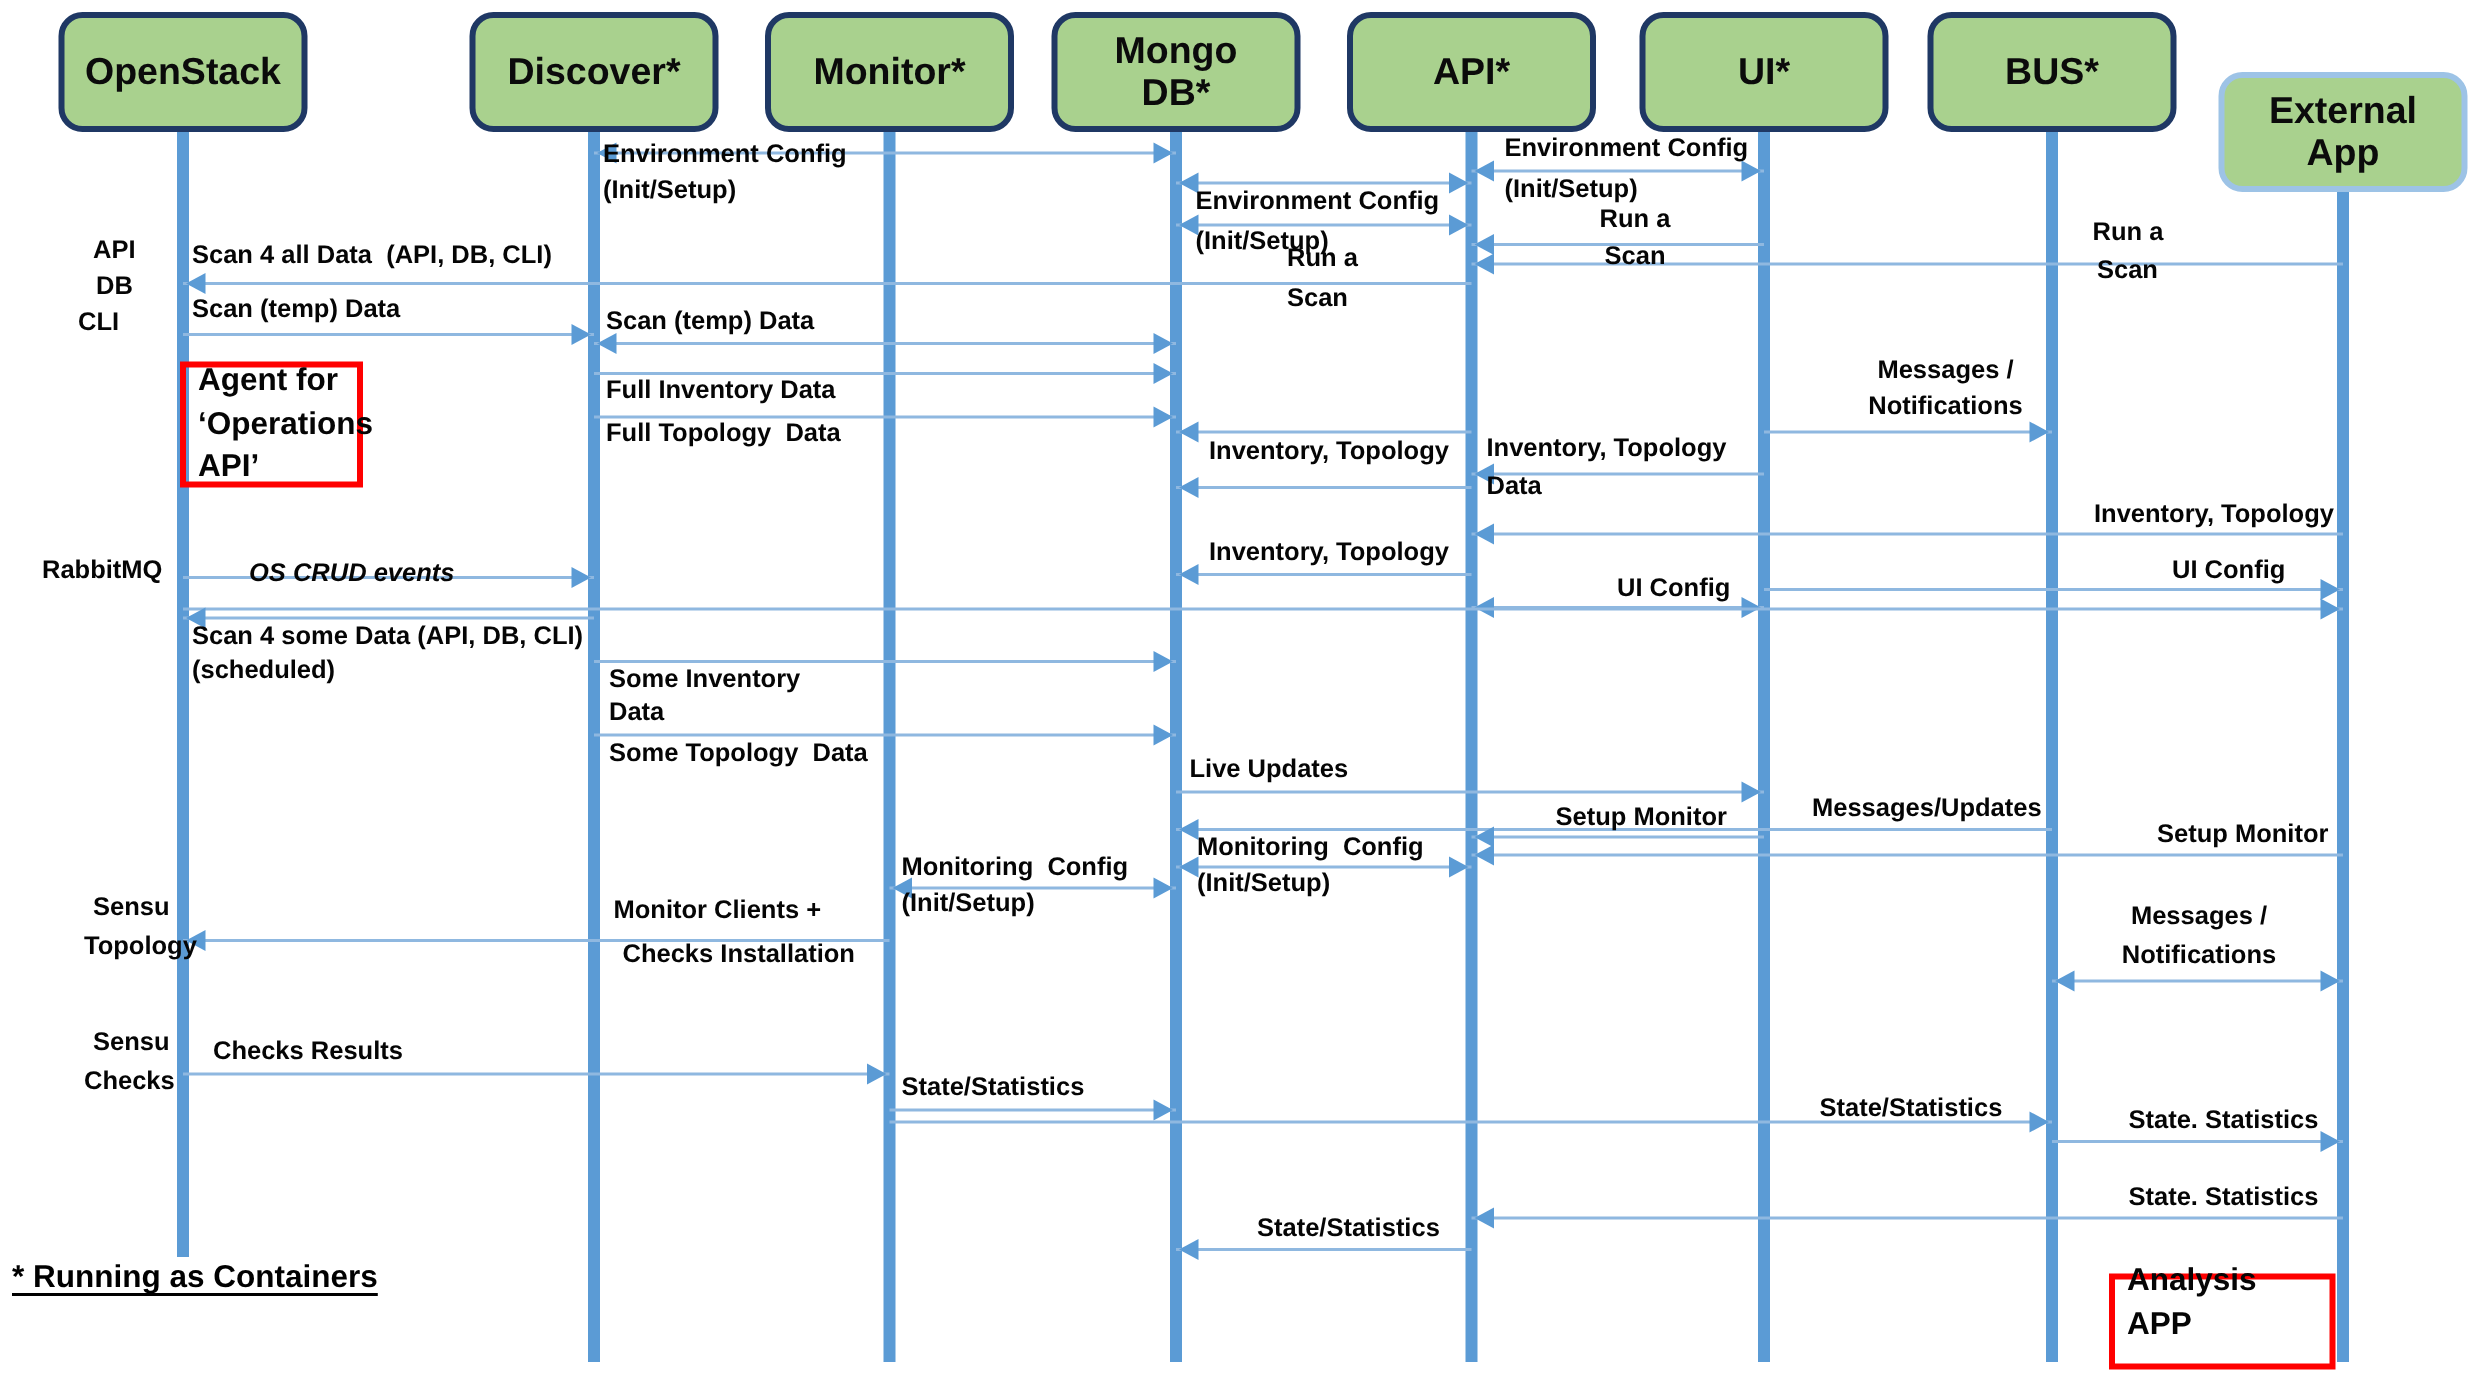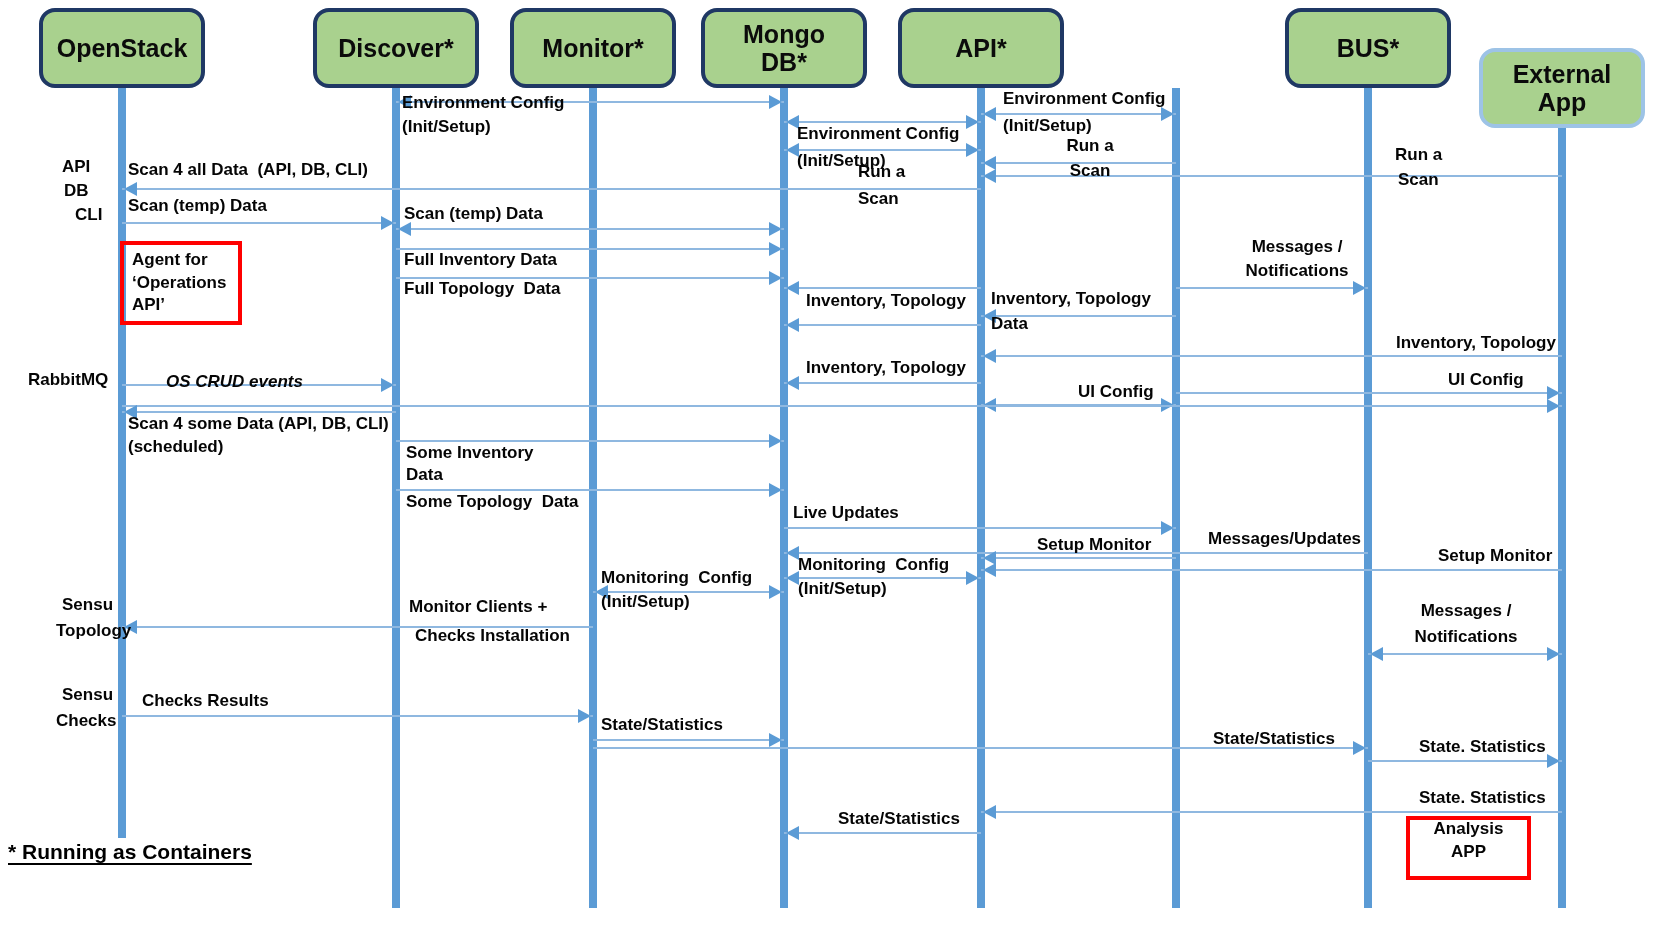--- a/index.html
+++ b/index.html
@@ -9,21 +9,21 @@
     display:flex;align-items:center;justify-content:center;text-align:center;
     font-size:25px;font-weight:700;color:#0b0b0b;line-height:1.12;white-space:pre-line;}
   .lifeline{position:absolute;width:8px;background:#5B9BD5;}
   .msg-line{position:absolute;height:2px;background:#8FB8E0;}
   .ah{position:absolute;width:0;height:0;border-top:7px solid transparent;border-bottom:7px solid transparent;}
   .ah.r{border-left:13px solid #5B9BD5;}
   .ah.l{border-right:13px solid #5B9BD5;}
   .msg-label{position:absolute;font-size:17px;font-weight:700;color:#050505;white-space:pre;line-height:1.1;}
   .msg-label.center{transform:translateX(-50%);text-align:center;}
   .callout{position:absolute;box-sizing:border-box;border:4px solid #FF0000;background:transparent;
-    font-size:17px;font-weight:700;color:#050505;white-space:pre-line;line-height:1.35;
+    font-size:21px;font-weight:700;color:#050505;white-space:pre-line;line-height:1.35;
     display:flex;align-items:center;padding:6px 8px;}
   .callout.bottom{align-items:flex-end;padding-bottom:12px;}
   .footer{position:absolute;left:8px;top:840px;font-size:21px;font-weight:800;color:#000;
     text-decoration:underline;text-underline-offset:4px;}
 </style>
 </head>
 <body>
 
 <div id="canvas">
   <div class="footer">* Running as Containers</div>
@@ -34,20 +34,21 @@
     <div class="lifeline" style="left: 977px; top: 88px; height: 820px;"></div>
     <div class="lifeline" style="left: 1172px; top: 88px; height: 820px;"></div>
     <div class="lifeline" style="left: 1364px; top: 88px; height: 820px;"></div>
     <div class="lifeline" style="left: 1558px; top: 88px; height: 820px;"></div>
     <div class="header-box" style="left: 313px; top: 8px; border-color: rgb(31, 56, 100);">Discover*</div>
     <div class="header-box" style="left: 39px; top: 8px; border-color: rgb(31, 56, 100);">OpenStack</div>
     <div class="header-box" style="left: 701px; top: 8px; border-color: rgb(31, 56, 100);">Mongo
 DB*</div>
     <div class="header-box" style="left: 510px; top: 8px; border-color: rgb(31, 56, 100);">Monitor*</div>
     <div class="header-box" style="left: 898px; top: 8px; border-color: rgb(31, 56, 100);">API*</div>
+    <div class="header-box" style="left: 1093px; top: 8px; border-color: rgb(31, 56, 100);">UI*</div>
     <div class="header-box" style="left: 1285px; top: 8px; border-color: rgb(31, 56, 100);">BUS*</div>
     <div class="header-box" style="left: 1479px; top: 8px; border-color: rgb(157, 195, 230); margin-top: 40px;">External
 App</div>
     <div class="msg-line" style="left: 396px; width: 388px; top: 101px;"></div>
     <div class="ah l" style="left: 398px; top: 95px;"></div>
     <div class="ah r" style="left: 769px; top: 95px;"></div>
     <div class="msg-line" style="left: 981px; width: 195px; top: 113px;"></div>
     <div class="ah l" style="left: 983px; top: 107px;"></div>
     <div class="ah r" style="left: 1161px; top: 107px;"></div>
     <div class="msg-line" style="left: 784px; width: 197px; top: 121px;"></div>
@@ -137,21 +138,21 @@
     <div class="msg-label" style="left: 797px; top: 152px;">(Init/Setup)</div>
     <div class="msg-label center" style="left: 1090px; top: 137px;">Run a</div>
     <div class="msg-label center" style="left: 1090px; top: 162px;">Scan</div>
     <div class="msg-label" style="left: 1395px; top: 146px;">Run a</div>
     <div class="msg-label" style="left: 1398px; top: 171px;">Scan</div>
     <div class="msg-label" style="left: 128px; top: 161px;">Scan 4 all Data  (API, DB, CLI)</div>
     <div class="msg-label" style="left: 858px; top: 163px;">Run a</div>
     <div class="msg-label" style="left: 858px; top: 190px;">Scan</div>
     <div class="msg-label" style="left: 62px; top: 158px;">API</div>
     <div class="msg-label" style="left: 64px; top: 182px;">DB</div>
-    <div class="msg-label" style="left: 75px; top: 206px;">CLI</div>
+    <div class="msg-label" style="left: 52px; top: 206px;">CLI</div>
     <div class="msg-label" style="left: 128px; top: 197px;">Scan (temp) Data</div>
     <div class="msg-label" style="left: 404px; top: 205px;">Scan (temp) Data</div>
     <div class="msg-label" style="left: 404px; top: 251px;">Full Inventory Data</div>
     <div class="msg-label" style="left: 404px; top: 280px;">Full Topology  Data</div>
     <div class="msg-label" style="left: 806px; top: 292px;">Inventory, Topology</div>
     <div class="msg-label center" style="left: 1297px; top: 238px;">Messages /</div>
     <div class="msg-label center" style="left: 1297px; top: 262px;">Notifications</div>
     <div class="msg-label" style="left: 991px; top: 290px;">Inventory, Topology</div>
     <div class="msg-label" style="left: 991px; top: 315px;">Data</div>
     <div class="msg-label" style="left: 1396px; top: 334px;">Inventory, Topology</div>
@@ -183,14 +184,14 @@
     <div class="msg-label" style="left: 56px; top: 712px;">Checks</div>
     <div class="msg-label" style="left: 142px; top: 692px;">Checks Results</div>
     <div class="msg-label" style="left: 601px; top: 716px;">State/Statistics</div>
     <div class="msg-label" style="left: 1213px; top: 730px;">State/Statistics</div>
     <div class="msg-label" style="left: 1419px; top: 738px;">State. Statistics</div>
     <div class="msg-label" style="left: 1419px; top: 789px;">State. Statistics</div>
     <div class="msg-label" style="left: 838px; top: 810px;">State/Statistics</div>
     <div class="callout" style="left: 120px; top: 241px; width: 122px; height: 84px;">Agent for
 ‘Operations
  API’</div>
-    <div class="callout bottom" style="left: 1406px; top: 816px; width: 125px; height: 64px; text-align: center;">Analysis APP</div>
+    <div class="callout bottom" style="left: 1406px; top: 849px; width: 151px; height: 64px;">Analysis APP</div>
   </div>
 
 </body></html>

